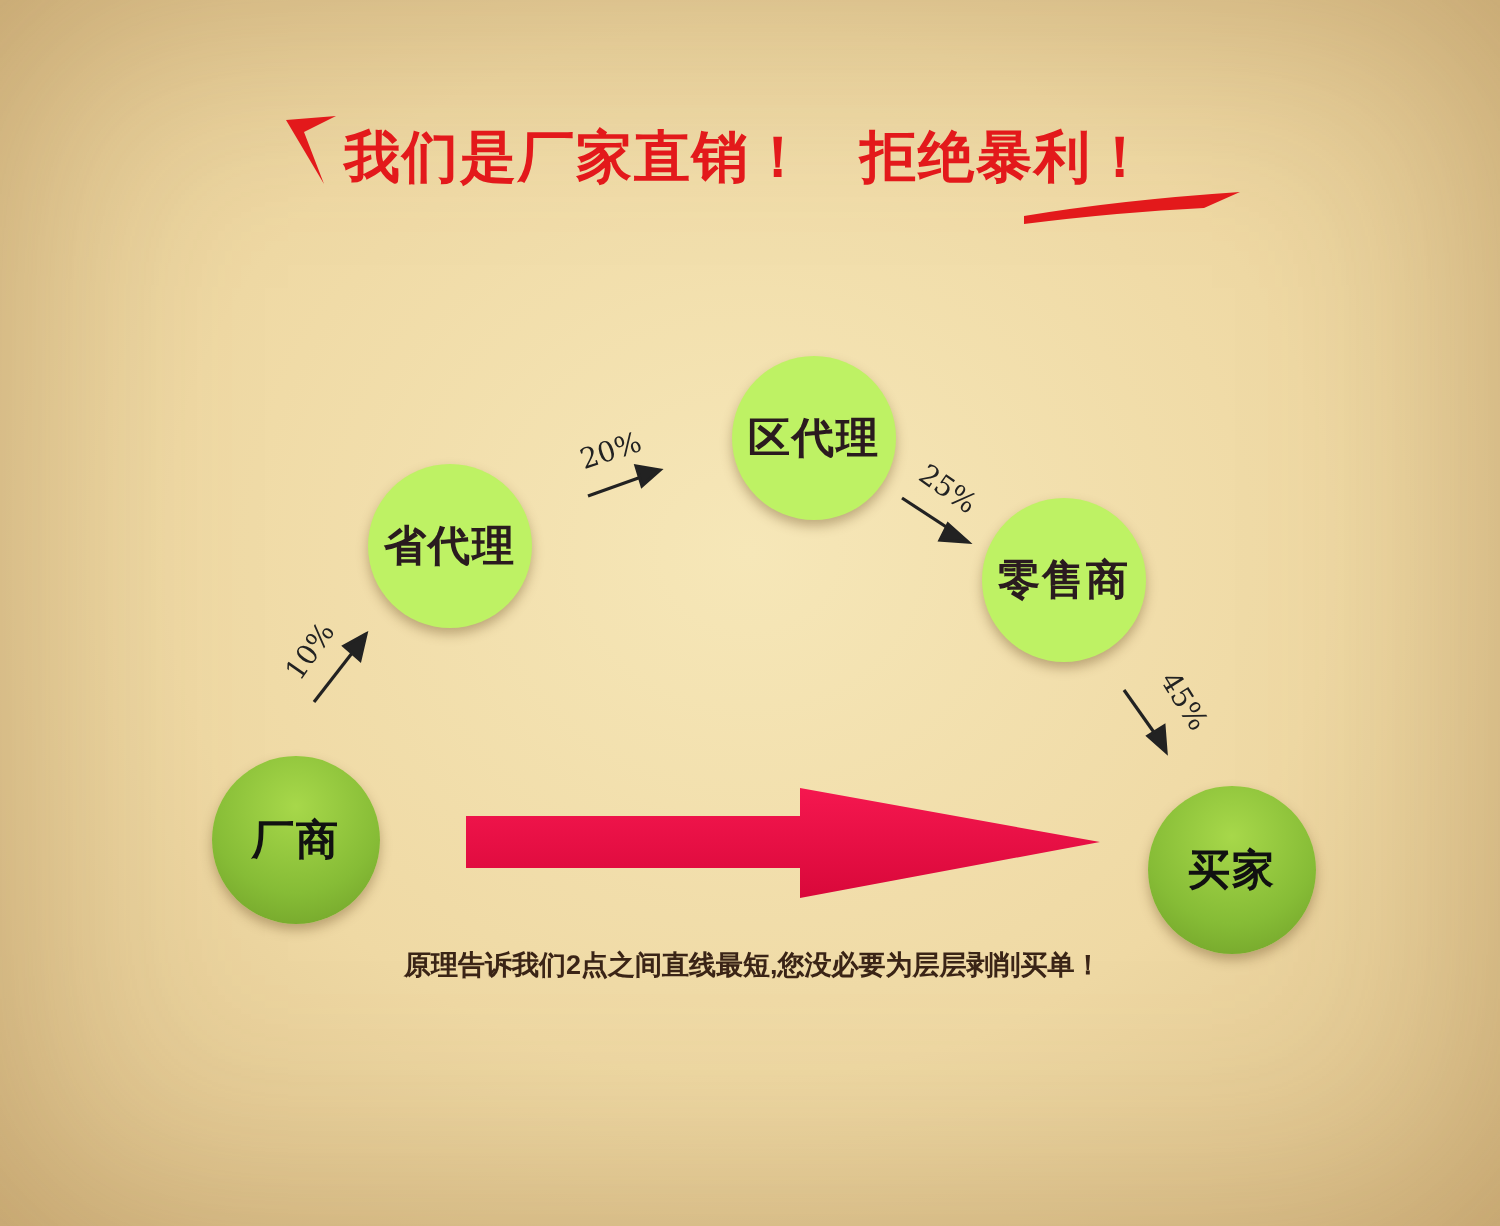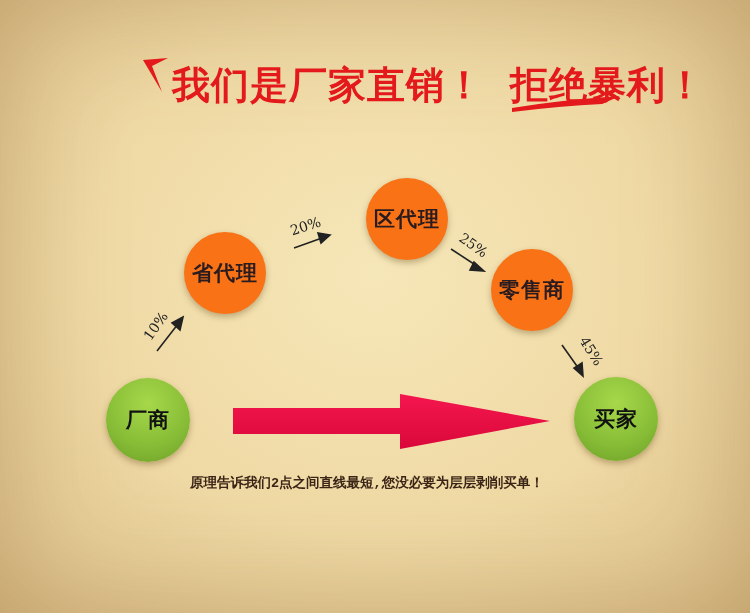--- a/index.html
+++ b/index.html
@@ -3,29 +3,29 @@
 <meta charset="utf-8">
 <style>
   html,body{margin:0;padding:0;}
   body{width:750px;height:613px;position:relative;overflow:hidden;
     background:radial-gradient(ellipse at 50% 45%, #f6e7b8 0%, #efd9a4 55%, #dcc08a 100%);
     font-family:"DejaVu Sans","Liberation Sans",sans-serif;}
   .vignette{position:absolute;inset:0;pointer-events:none;
     box-shadow:inset 0 0 120px rgba(140,100,50,0.35);}
   .title{position:absolute;left:172px;top:60px;width:420px;height:40px;
     font-family:"DejaVu Serif","Liberation Serif",serif;font-weight:bold;
-    font-size:38px;color:#e3191b;letter-spacing:1px;white-space:nowrap;}
+    font-size:28px;color:#e3191b;letter-spacing:1px;white-space:nowrap;}
   .title .gap{display:inline-block;width:26px;}
   .circle{position:absolute;border-radius:50%;display:flex;align-items:center;justify-content:center;
     font-weight:bold;color:#2a1b1f;font-size:21px;letter-spacing:1px;
     box-shadow:0 3px 6px rgba(90,60,20,0.35);}
-  .blue{background:#f97316;width:82px;height:82px;}
+  .blue{background:#bef264;width:82px;height:82px;}
   .green{background:radial-gradient(circle at 50% 30%, #a7d84a 0%, #86bc36 60%, #6e9e27 100%);width:84px;height:84px;color:#111;}
   .pct{position:absolute;font-family:"DejaVu Serif","Liberation Serif",serif;font-size:14px;color:#222;white-space:nowrap;}
-  .caption{position:absolute;left:190px;top:474px;font-family:Liberation Mono, monospace;
+  .caption{position:absolute;left:202px;top:474px;font-family:Liberation Sans, sans-serif;
     font-weight:bold;font-size:13.5px;color:#3a2416;white-space:nowrap;}
   svg{position:absolute;left:0;top:0;}
 </style>
 </head>
 <body>
 
 <div class="vignette"></div>
 
 <svg width="750" height="613">
   <path d="M143 60 L168 58 L152 66 L162 92 Z" fill="#e3191b"></path>
@@ -66,21 +66,21 @@
 </div>
 <div class="circle blue" style="left:184px;top:232px;">
   <span>省代理</span>
 </div>
 <div class="circle blue" style="left:366px;top:178px;">
   <span>区代理</span>
 </div>
 <div class="circle blue" style="left:491px;top:249px;justify-content:center;">
   <span>零售商</span>
 </div>
-<div class="circle green" style="left:574px;top:377px;">
+<div class="circle green" style="left:574px;top:393px;">
   <span>买家</span>
 </div>
 
 <div class="pct" style="left:140px;top:318px;transform:rotate(-55deg);">10%</div>
 <div class="pct" style="left:290px;top:218px;transform:rotate(-18deg);">20%</div>
 <div class="pct" style="left:458px;top:237px;transform:rotate(35deg);">25%</div>
 <div class="pct" style="left:576px;top:343px;transform:rotate(58deg);">45%</div>
 
 <div class="caption">原理告诉我们2点之间直线最短,您没必要为层层剥削买单！</div>
 

